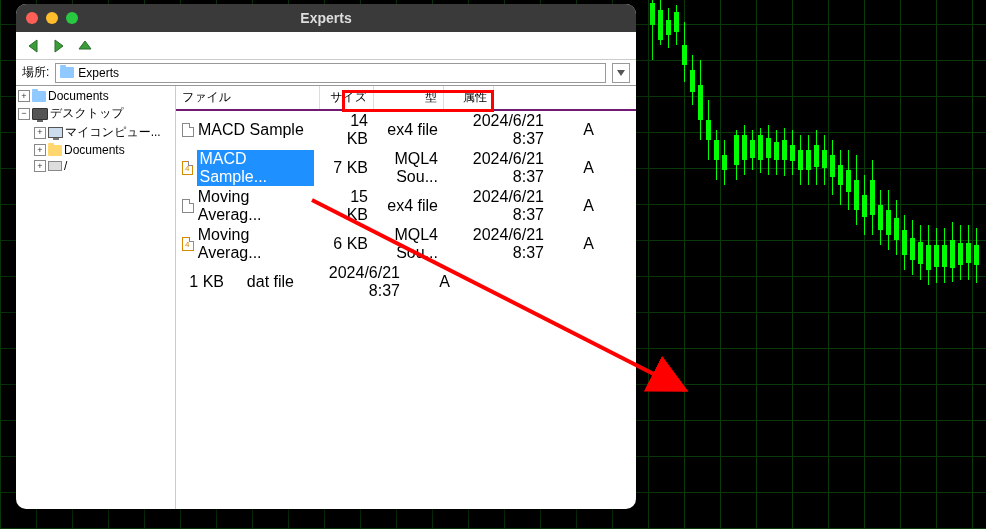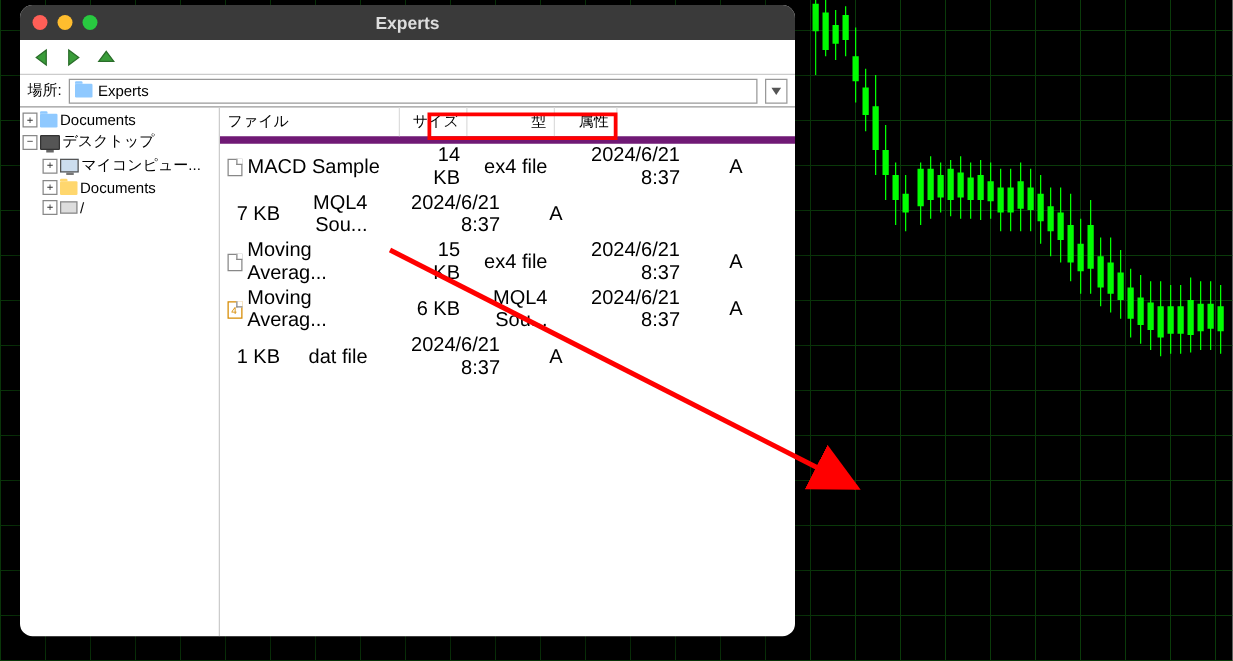--- a/index.html
+++ b/index.html
@@ -46,21 +46,21 @@
 .folder-icon.blue { background: #8fc9ff; }
 .folder-icon.blue::before { background: #8fc9ff; }
 
 .body { display: flex; height: calc(100% - 82px); }
 .tree { width: 160px; border-right: 1px solid #ccc; font-size: 12px; padding: 2px 0; }
 .tree-row { display: flex; align-items: center; padding: 1px 2px; gap: 2px; white-space: nowrap; }
 .tree-toggle { width: 12px; height: 12px; border: 1px solid #888; display: inline-flex; align-items: center; justify-content: center; font-size: 9px; line-height: 1; color: #333; }
 .tree-ind { display: inline-block; }
 
 .list { flex: 1; position: relative; }
-.list-header { display: flex; border-bottom: 6px solid #701a75; font-size: 12px; align-items: center; }
+.list-header { display: flex; border-bottom: 2px solid #701a75; font-size: 12px; align-items: center; }
 .list-header .col { padding: 3px 6px; border-right: 1px solid #ddd; }
 .col-fn { width: 144px; }
 .col-sz { width: 54px; text-align: right; }
 .col-tp { width: 70px; text-align: right; }
 .col-dt { width: 106px; text-align: right; }
 .col-at { width: 50px; text-align: right; }
 
 .list-rows { font-size: 16px; }
 .list-row { display: flex; align-items: center; }
 .list-row .col { padding: 1px 6px; }
@@ -261,20 +261,24 @@
             <div class="col col-fn">
               <span class="file-icon"></span>
               <span class="fname">MACD Sample</span>
             </div>
             <div class="col col-sz">14 KB</div>
             <div class="col col-tp">ex4 file</div>
             <div class="col col-dt">2024/6/21 8:37</div>
             <div class="col col-at">A</div>
           </div>
           <div class="list-row selected">
+            <div class="col col-fn">
+              <span class="file-icon mq4"></span>
+              <span class="fname">MACD Sample...</span>
+            </div>
             <div class="col col-sz">7 KB</div>
             <div class="col col-tp">MQL4 Sou...</div>
             <div class="col col-dt">2024/6/21 8:37</div>
             <div class="col col-at">A</div>
           </div>
           <div class="list-row">
             <div class="col col-fn">
               <span class="file-icon"></span>
               <span class="fname">Moving Averag...</span>
             </div>

